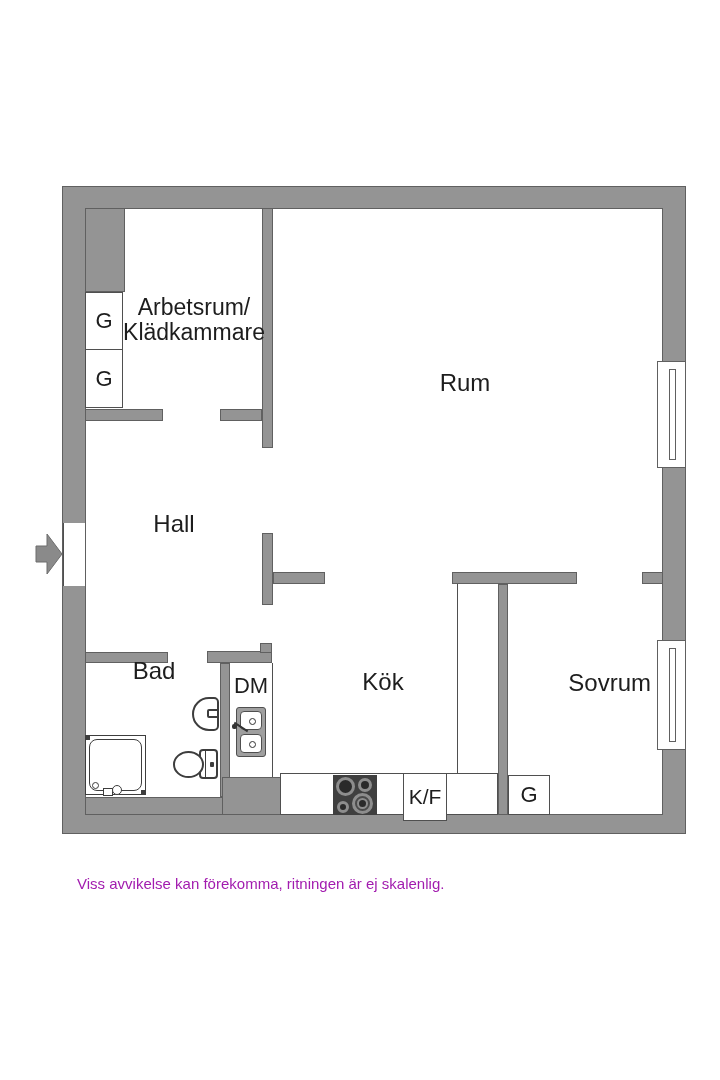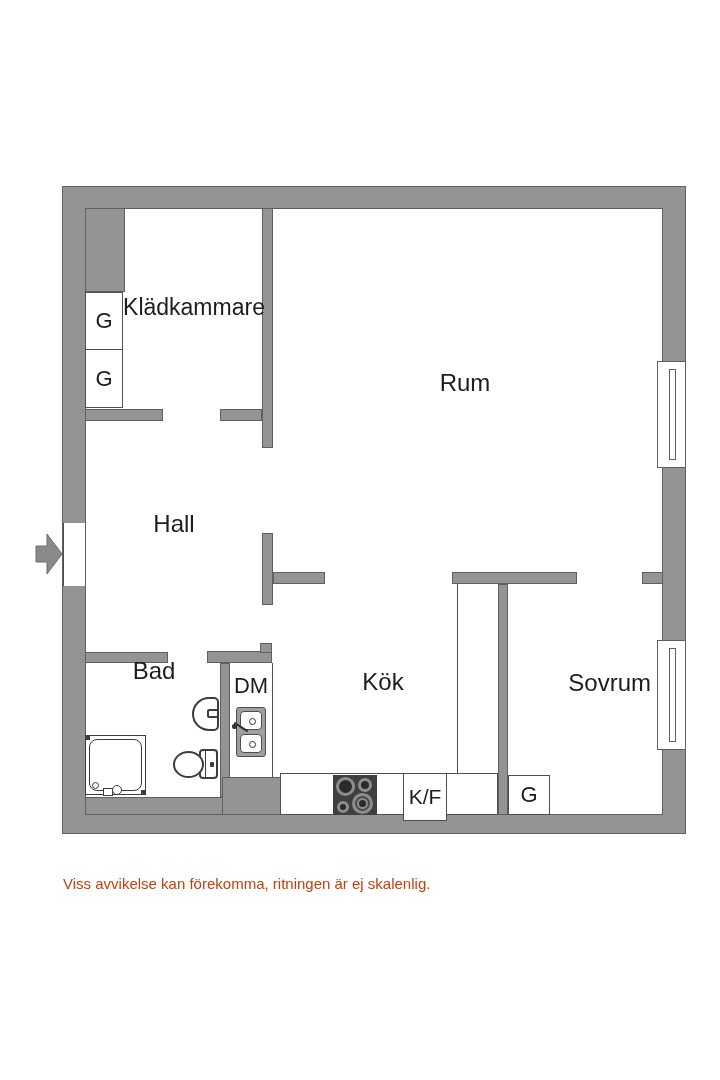--- a/index.html
+++ b/index.html
@@ -21,21 +21,21 @@
   .thin{background:#4f4f4f;z-index:2;}
   .patch{background:#ffffff;z-index:3;}
   .window{background:#ffffff;border:1px solid #606060;z-index:4;}
   .pane{position:absolute;left:11px;top:7px;bottom:7px;width:7px;border:1px solid #606060;box-sizing:border-box;}
   .box{background:#ffffff;border:1px solid #4f4f4f;display:flex;align-items:center;justify-content:center;z-index:3;}
   .room-label{z-index:6;text-align:center;font-size:24px;line-height:25px;white-space:nowrap;}
   .small-label{font-size:22px;}
   .fixture{z-index:4;}
   .stove{background:#3f3f3f;z-index:4;}
   .burner{position:absolute;border-radius:50%;border:3px solid #8d8d8d;background:#2a2a2a;box-sizing:border-box;}
-  .disclaimer{z-index:6;font-size:15px;color:#c2410c;white-space:nowrap;}
+  .disclaimer{z-index:6;font-size:15px;color:#a21caf;white-space:nowrap;margin-left:14px;}
 </style>
 </head>
 <body>
 
 <div id="stage">
 
   <div class="abs frame"></div>
 
   <div class="abs w" style="left:85px;top:208px;width:40px;height:84px;"></div>
   <div class="abs w" style="left:262px;top:208px;width:11px;height:240px;"></div>
@@ -115,20 +115,21 @@
   <div class="abs fixture" style="left:192px;top:697px;width:27px;height:34px;background:#fff;border:2px solid #3d3d3d;border-radius:17px 5px 5px 17px;box-sizing:border-box;"></div>
   <div class="abs fixture" style="left:207px;top:709px;width:12px;height:9px;background:#fff;border:2px solid #3d3d3d;border-radius:2px;box-sizing:border-box;"></div>
 
   <div class="abs fixture" style="left:199px;top:749px;width:19px;height:30px;background:#fff;border:2px solid #3d3d3d;border-radius:4px;box-sizing:border-box;">
     <div style="position:absolute;left:4px;top:0;bottom:0;width:1px;background:#3d3d3d;"></div>
     <div style="position:absolute;left:9px;top:11px;width:4px;height:5px;background:#3d3d3d;border-radius:1px;"></div>
   </div>
   <div class="abs fixture" style="left:173px;top:751px;width:31px;height:27px;background:#fff;border:2px solid #3d3d3d;border-radius:50%;box-sizing:border-box;"></div>
 
   <div class="abs room-label" style="left:118px;top:295px;width:152px;font-size:23px;">
+    <span style="display:block;">Arbetsrum/</span>
     <span style="display:block;">Klädkammare</span>
   </div>
   <div class="abs room-label" style="left:405px;top:370px;width:120px;">
     <span>Rum</span>
   </div>
   <div class="abs room-label" style="left:114px;top:511px;width:120px;">
     <span>Hall</span>
   </div>
   <div class="abs room-label" style="left:94px;top:658px;width:120px;">
     <span>Bad</span>

